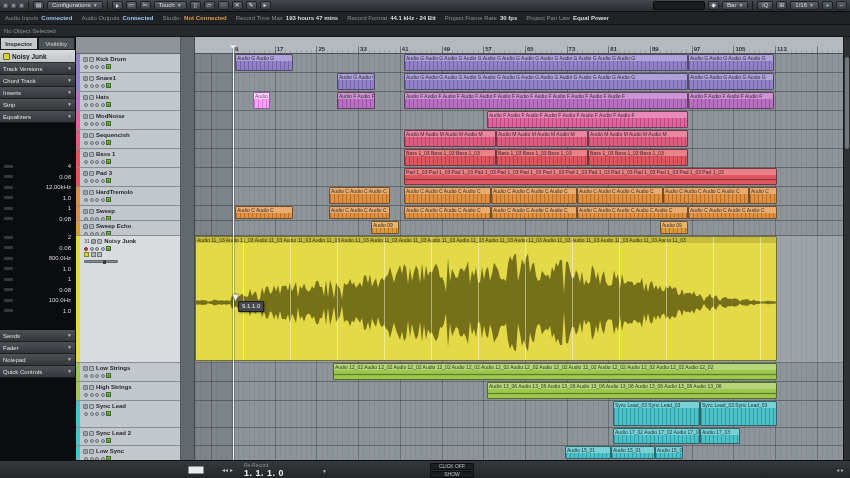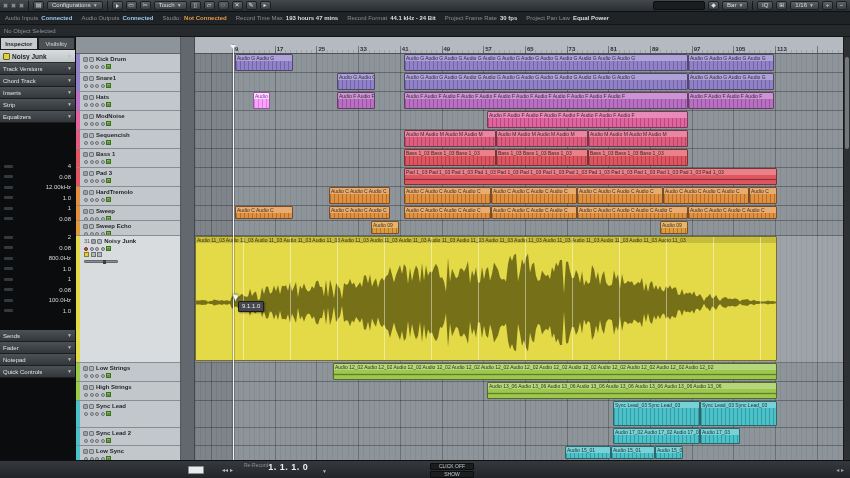--- a/index.html
+++ b/index.html
@@ -95,21 +95,21 @@
   #cursor{position:absolute;width:0;height:0;border-left:5px solid #f4f6f7;border-top:3px solid transparent;border-bottom:5px solid transparent;transform:rotate(-18deg);filter:drop-shadow(0 0 1px #000)}
 
   
   #vscroll{width:7px;flex:0 0 7px;background:#2e3134;border-left:1px solid #17191a;position:relative}
   #vthumb{position:absolute;left:1px;right:1px;top:20px;height:92px;background:#72787c;border-radius:2px}
 
   
   #transport{height:18px;flex:0 0 18px;background:linear-gradient(#35393d,#232629);border-top:1px solid #0d0e0f;position:relative}
   #t-whitebox{position:absolute;left:188px;top:5px;width:16px;height:8px;background:#e9ebec;border:1px solid #8a9094;border-radius:1px}
   #t-nav{position:absolute;left:222px;top:6px;display:flex;gap:2px;color:#b9bdc0;font-size:6px;line-height:6px}
-  #t-counterwrap{position:absolute;left:244px;top:1px;display:flex;flex-direction:row}
+  #t-counterwrap{position:absolute;left:244px;top:1px;display:flex;flex-direction:column}
   #t-rerecord{font-size:5px;color:#8b9195;line-height:6px}
   #t-counter{font-size:9px;font-weight:bold;color:#eceef0;line-height:10px;letter-spacing:.5px;white-space:nowrap}
   #t-caret{position:absolute;left:322px;top:8px}
   .t-btn{width:44px;height:7px;background:#1b1d1f;border:1px solid #0c0d0e;border-radius:1px;color:#c3c7ca;font-size:5px;line-height:5px;display:flex;align-items:center;justify-content:center}
   #t-clickgrp{position:absolute;left:430px;top:2px;display:flex;flex-direction:column;gap:1px}
   #t-arrows{position:absolute;right:6px;top:6px;color:#9ba0a4;font-size:6px;line-height:6px}
 </style>
 </head>
 <body>
 

